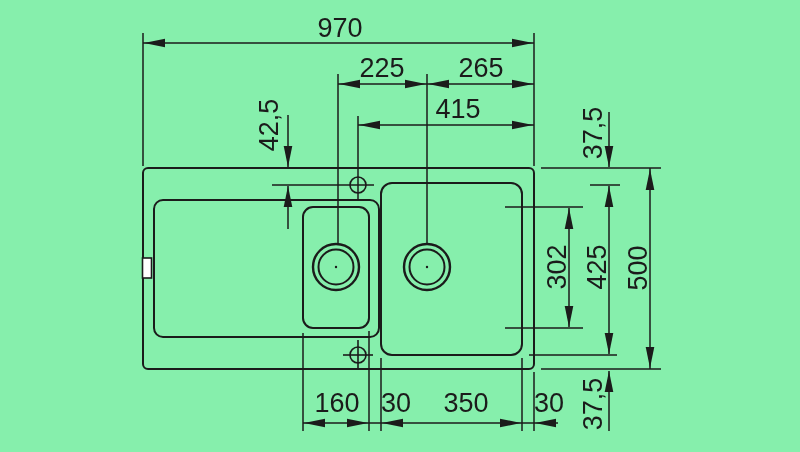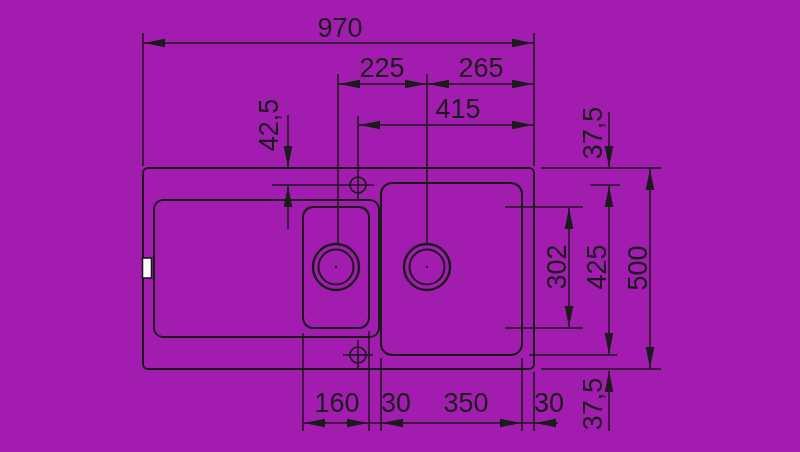--- a/index.html
+++ b/index.html
@@ -1,19 +1,19 @@
 <!DOCTYPE html>
 <html><head>
 <meta charset="utf-8">
 <style>
   html,body{margin:0;padding:0;background:#ffffff;}
   .canvas{
     position:relative;
     width:800px;height:452px;
-    background:#a21caf;
+    background:#86efac;
     overflow:hidden;
     font-family:"Liberation Sans", sans-serif;
   }
   svg{display:block;}
   .dim-label{
     font-family:"Liberation Sans", sans-serif;
     font-size:27px;
     fill:#1b1b1b;
   }
 </style>

